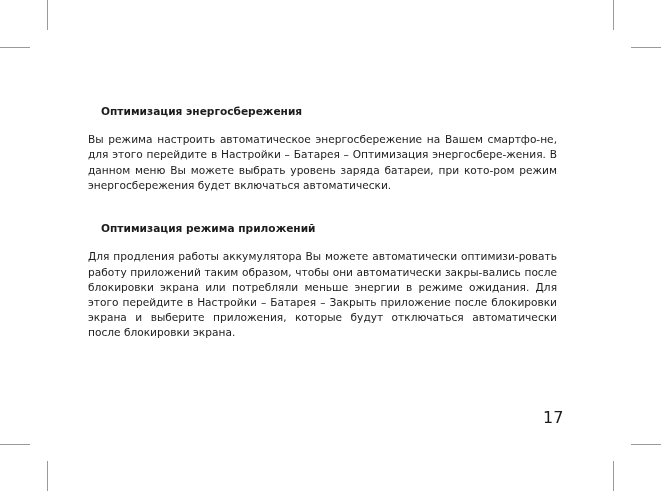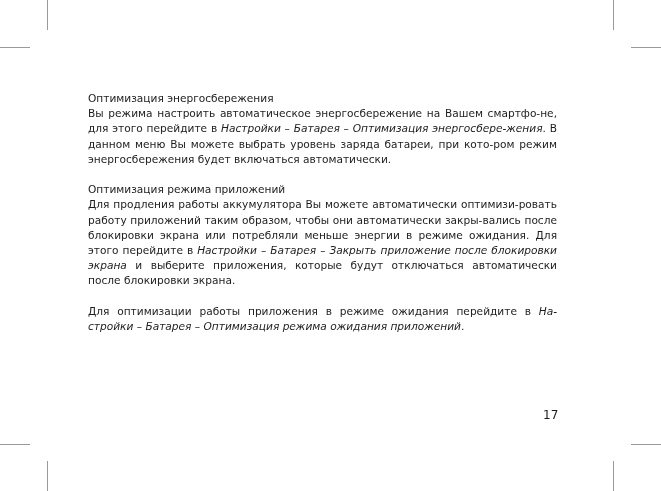--- a/index.html
+++ b/index.html
@@ -3,24 +3,24 @@
 <meta charset="utf-8">
 <style>
   html, body { margin:0; padding:0; }
   body { width:661px; height:491px; background:#ffffff; position:relative; overflow:hidden;
          font-family:"DejaVu Sans", sans-serif; color:#1c1c1c; }
   .crop { position:absolute; background:#9a9a9a; }
   .v { width:1px; height:30px; }
   .h { height:1px; width:30px; }
   .content { position:absolute; left:88px; top:91px; width:469px; font-size:10.6px; line-height:15.2px; }
   .content p { margin:0; text-align:justify; text-align-last:left; }
-  .content h2 { margin:0; font-size:10.6px; line-height:15.2px; font-weight:normal; }
+  .content h2 { margin:13px; font-size:10.6px; line-height:15.2px; font-weight:bold; }
   .gap { height:15.2px; }
-  .it { font-style:italic; }
-  .page-num { position:absolute; left:543px; top:408px; font-size:12px; color:#1c1c1c; }
+  .it { }
+  .page-num { position:absolute; left:543px; top:408px; font-size:16px; color:#1c1c1c; }
 </style>
 </head>
 <body>
 
 <div class="crop v" style="left:47px;top:0;"></div>
 <div class="crop h" style="left:0;top:47px;"></div>
 <div class="crop v" style="left:613px;top:0;"></div>
 <div class="crop h" style="left:631px;top:47px;"></div>
 <div class="crop h" style="left:0;top:444px;"></div>
 <div class="crop v" style="left:47px;top:461px;"></div>
@@ -31,18 +31,15 @@
   <h2>Оптимизация энергосбережения</h2>
   <p>
     <span>Вы режима настроить автоматическое энергосбережение на Вашем смартфо-не, для этого перейдите в </span><span class="it">Настройки – Батарея – Оптимизация энергосбере-жения</span><span>. В данном меню Вы можете выбрать уровень заряда батареи, при кото-ром режим энергосбережения будет включаться автоматически.</span>
   </p>
   <div class="gap"></div>
   <h2>Оптимизация режима приложений</h2>
   <p>
     <span>Для продления работы аккумулятора Вы можете автоматически оптимизи-ровать работу приложений таким образом, чтобы они автоматически закры-вались после блокировки экрана или потребляли меньше энергии в режиме ожидания. Для этого перейдите в </span><span class="it">Настройки – Батарея – Закрыть приложение после блокировки экрана</span><span> и выберите приложения, которые будут отключаться автоматически после блокировки экрана.</span>
   </p>
   <div class="gap"></div>
-  <p>
-    <span>Для оптимизации работы приложения в режиме ожидания перейдите в </span><span class="it">На-стройки – Батарея – Оптимизация режима ожидания приложений</span><span>.</span>
-  </p>
 </div>
 
 <div class="page-num">17</div>
 
 </body></html>

